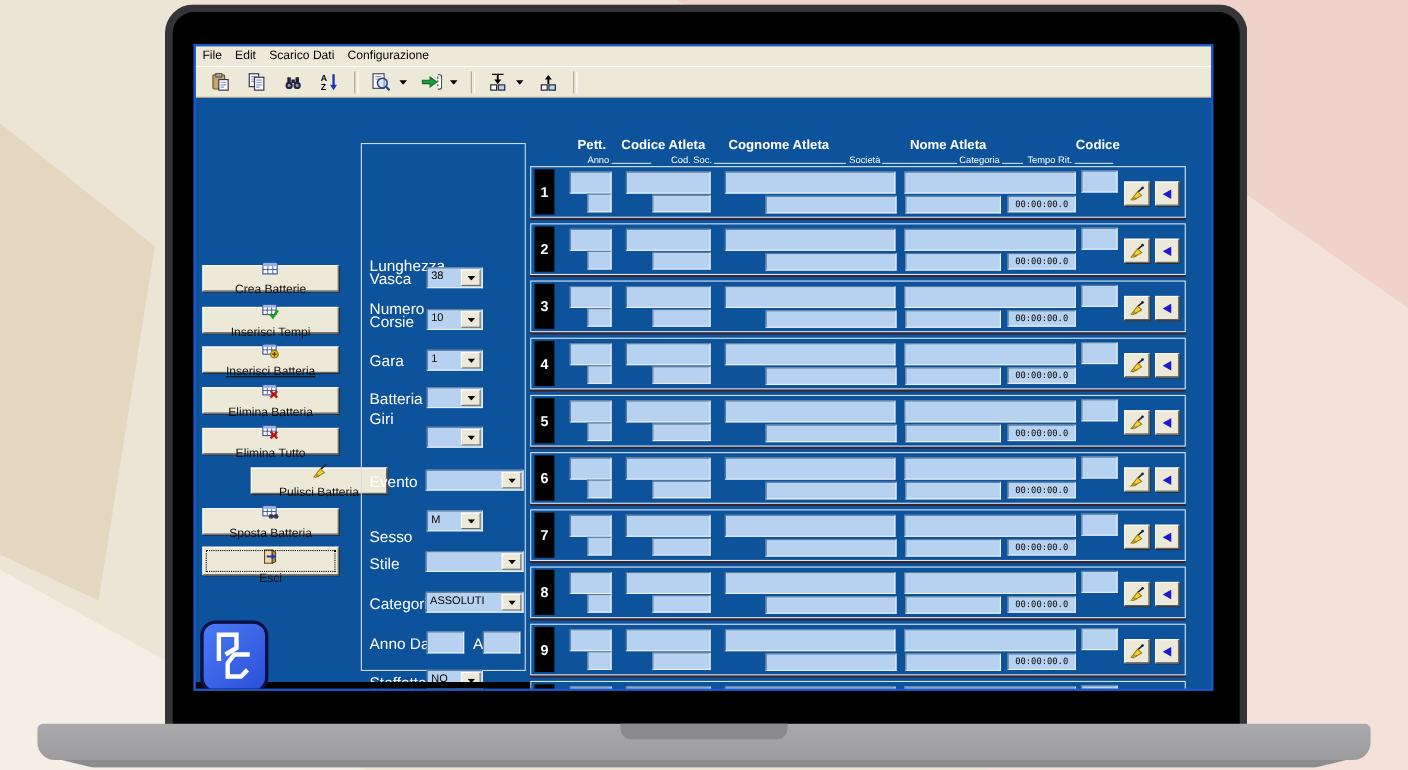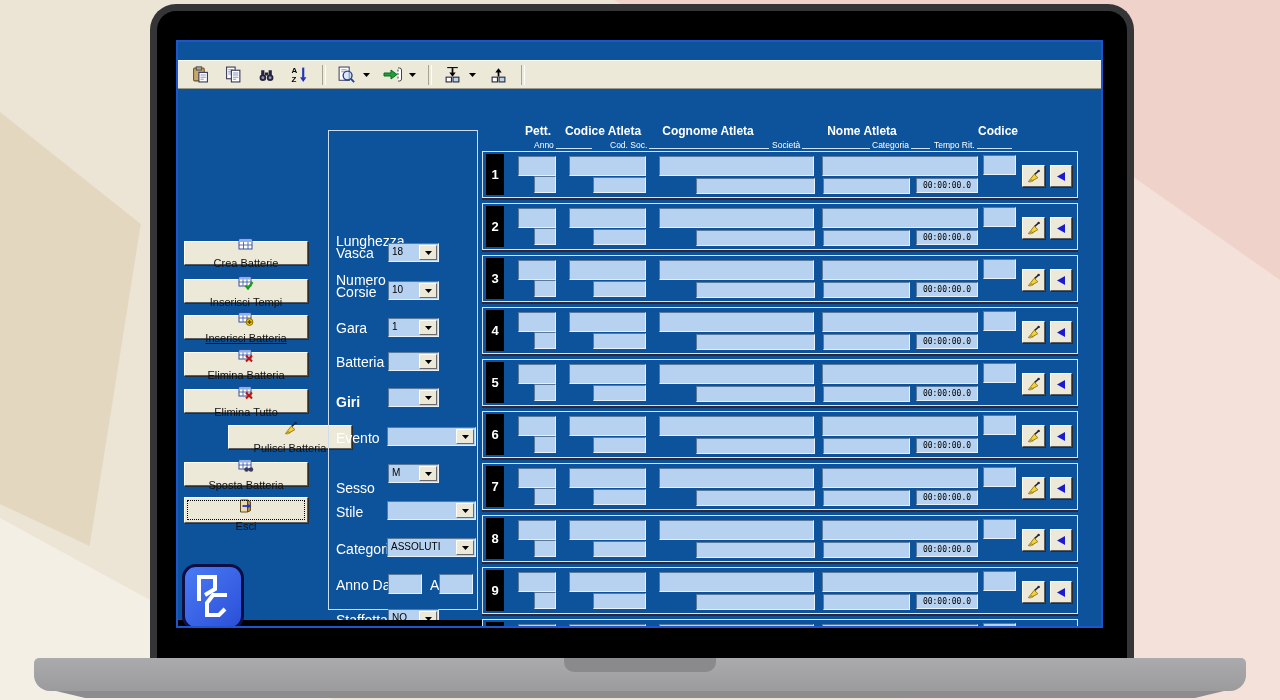--- a/index.html
+++ b/index.html
@@ -90,20 +90,26 @@
 <div class="bgpatch" id="bg-tan"></div>
 <div class="bgpatch" id="bg-light"></div>
 
 <div id="laptop-screen"></div>
 <div id="laptop-base">
   <div id="laptop-notch"></div>
 </div>
 <div id="laptop-strip"></div>
 
 <div id="app-window">
+  <div id="menubar">
+      <span class="menu-item">File</span>
+      <span class="menu-item">Edit</span>
+      <span class="menu-item">Scarico Dati</span>
+      <span class="menu-item">Configurazione</span>
+    </div>
   <div id="toolbar">
       <span class="tbtn">
         <span class="icn">
           <svg width="17" height="17" viewBox="0 0 16 16">
             <rect x="1.5" y="2" width="10" height="12" rx="1" fill="#c9a768" stroke="#6b5520"></rect>
             <rect x="4" y="0.8" width="5" height="3" fill="#a9a9a9" stroke="#555"></rect>
             <rect x="6.5" y="6" width="8" height="9" fill="#fff" stroke="#335"></rect>
             <path d="M8 8.5h5M8 10.5h5M8 12.5h3" stroke="#8898c8" fill="none"></path>
           </svg>
         </span>
@@ -286,21 +292,21 @@
             <path d="M4.5 8h5" stroke="#2233cc" stroke-width="1.8"></path>
             <path d="M9 5.5l4.5 2.5L9 10.5z" fill="#2233cc"></path>
           </svg>
         </span>
         <span class="sbl">Esci</span>
       </div>
     </div>
   <div id="form-panel">
       <div class="flabel" style="top: 104px;">Lunghezza<br>Vasca</div>
       <div class="combo sunken" style="top: 112px; left: 59px; width: 51px;">
-        <span class="cval">18</span>
+        <span class="cval">38</span>
         <span class="cbtn">
           <svg width="7" height="4" viewBox="0 0 7 4">
             <path d="M0 0h7L3.5 4z" fill="#000"></path>
           </svg>
         </span>
       </div>
       <div class="flabel" style="top: 143px;">Numero<br>Corsie</div>
       <div class="combo sunken" style="top: 150px; left: 59px; width: 51px;">
         <span class="cval">10</span>
         <span class="cbtn">
@@ -320,21 +326,21 @@
       </div>
       <div class="flabel" style="top: 225px;">Batteria</div>
       <div class="combo sunken" style="top: 221px; left: 59px; width: 51px;">
         <span class="cval"></span>
         <span class="cbtn">
           <svg width="7" height="4" viewBox="0 0 7 4">
             <path d="M0 0h7L3.5 4z" fill="#000"></path>
           </svg>
         </span>
       </div>
-      <div class="flabel" style="top: 265px; font-weight: bold;">Giri</div>
+      <div class="flabel" style="top: 243px;">Giri</div>
       <div class="combo sunken" style="top: 257px; left: 59px; width: 51px;">
         <span class="cval"></span>
         <span class="cbtn">
           <svg width="7" height="4" viewBox="0 0 7 4">
             <path d="M0 0h7L3.5 4z" fill="#000"></path>
           </svg>
         </span>
       </div>
       <div class="flabel" style="top: 301px;">Evento</div>
       <div class="combo sunken" style="top: 296px; left: 58px; width: 89px;">

